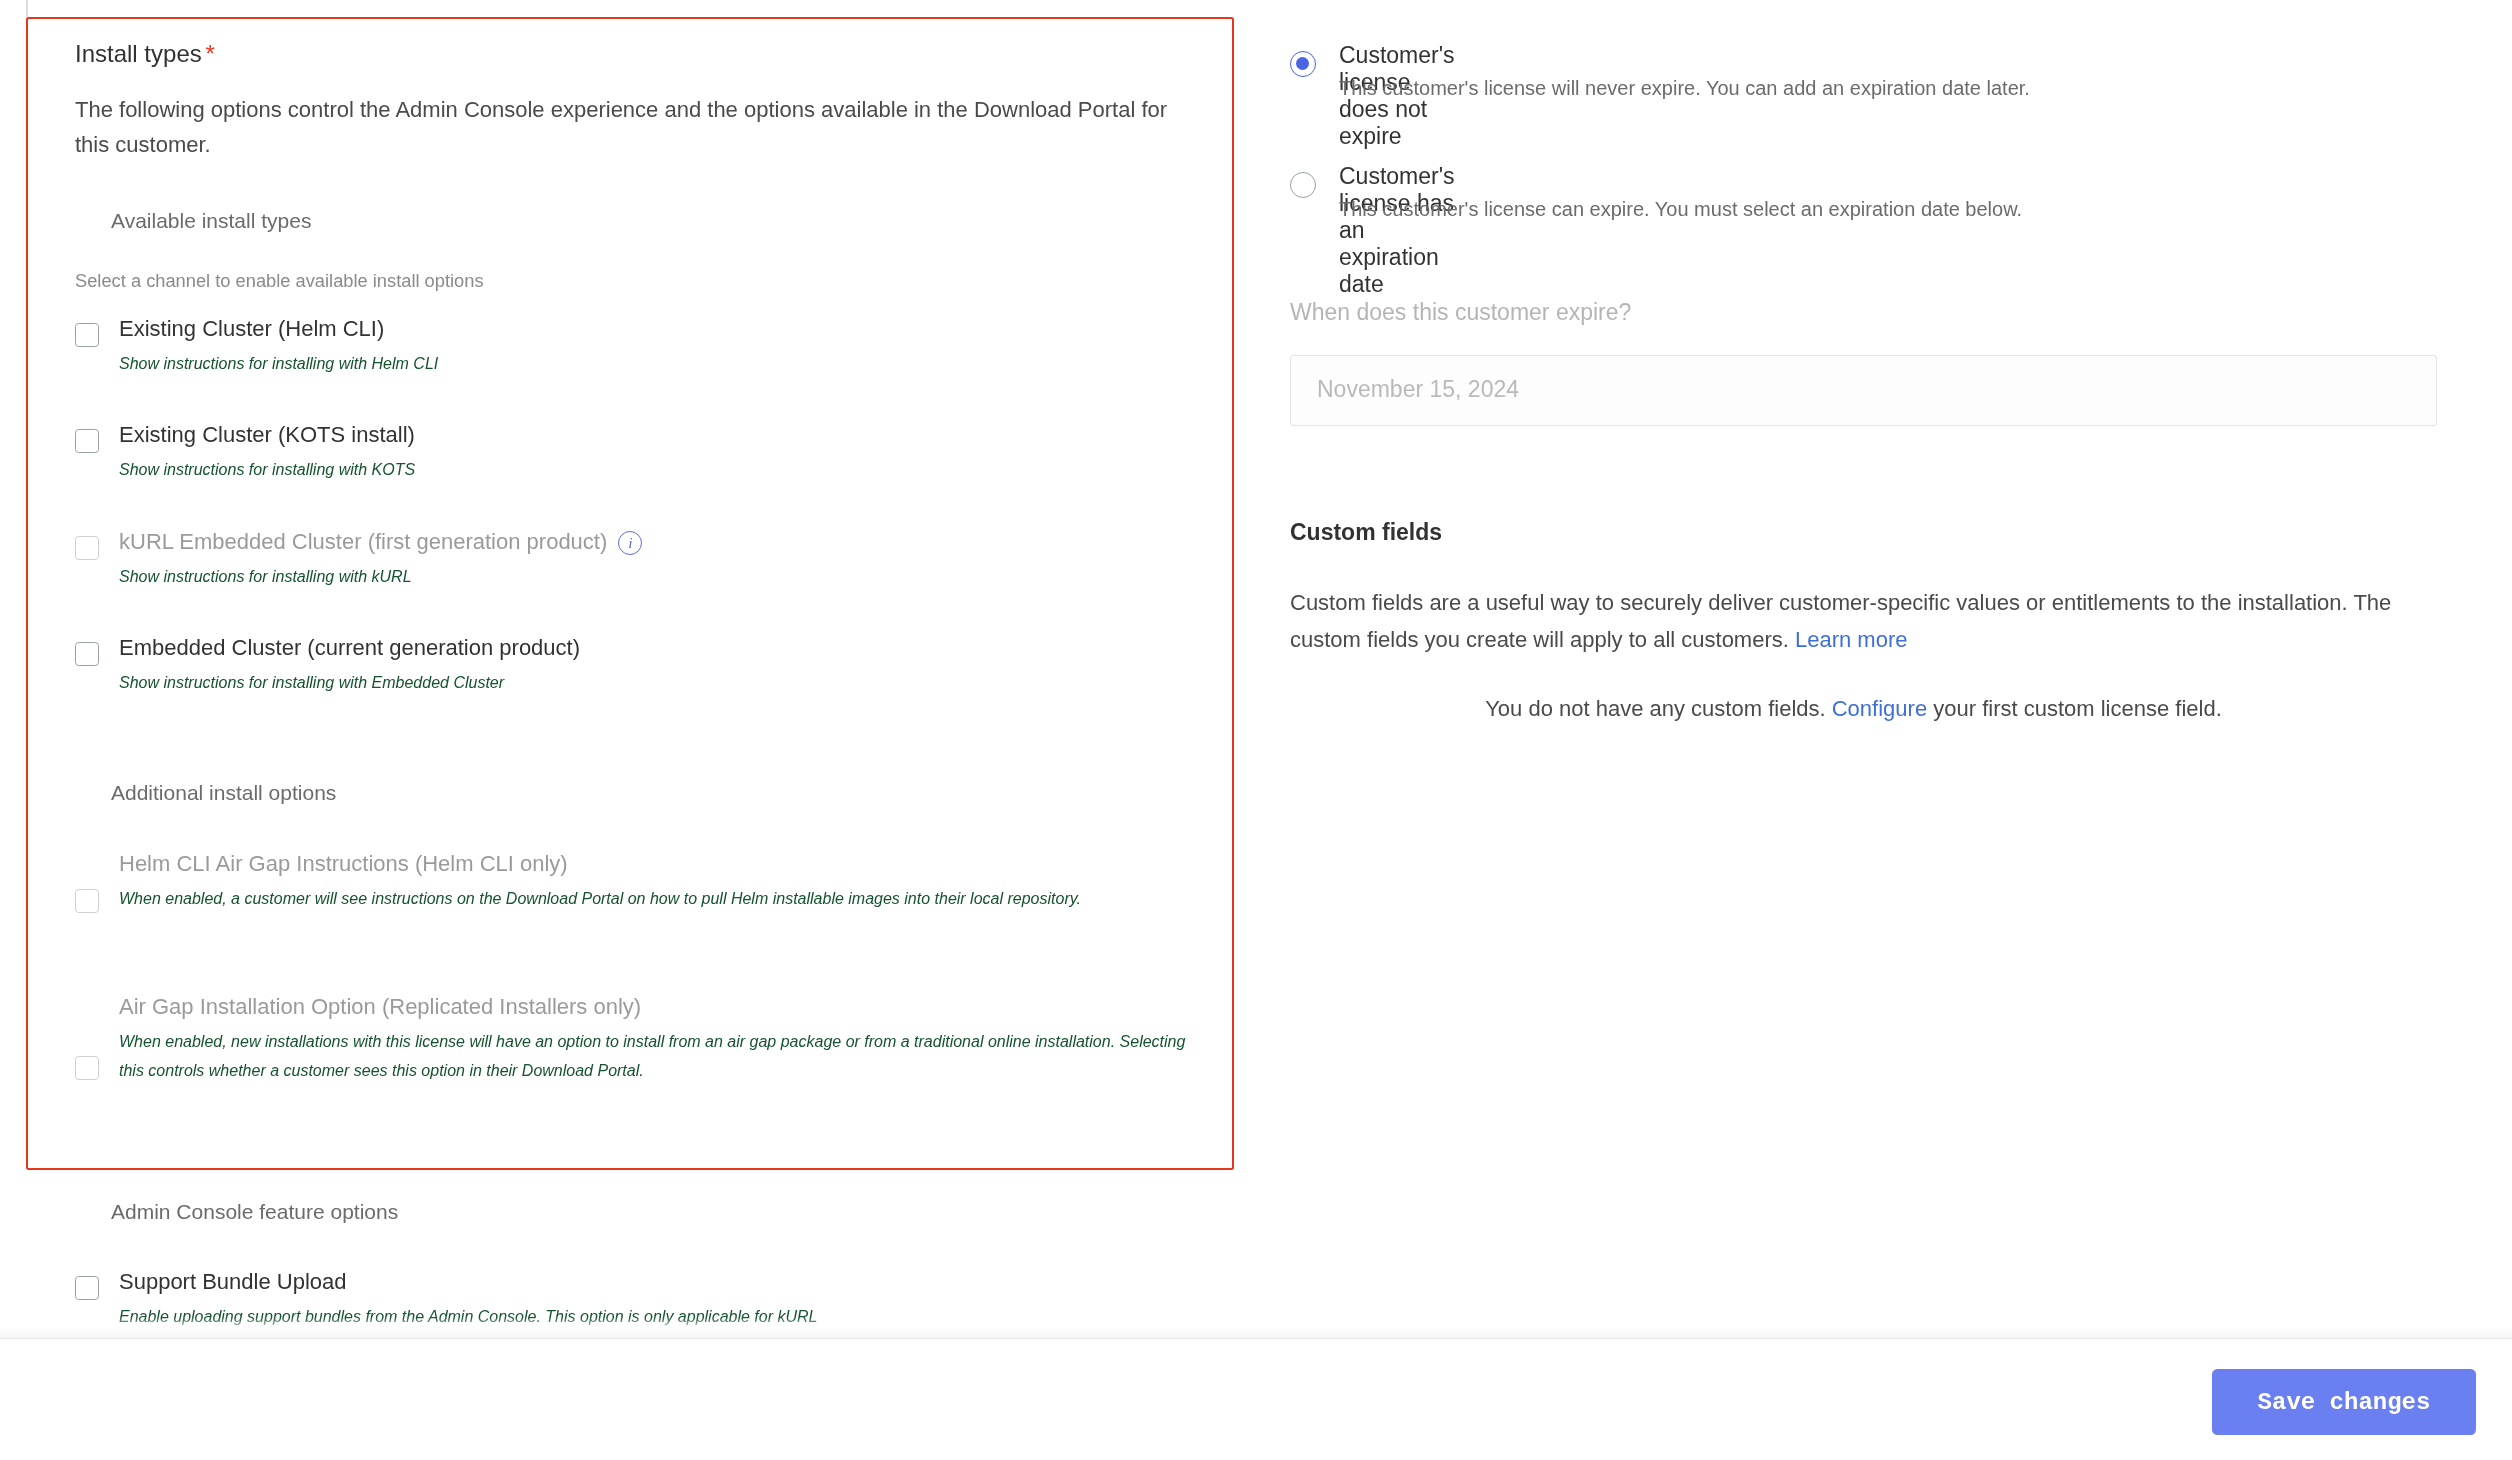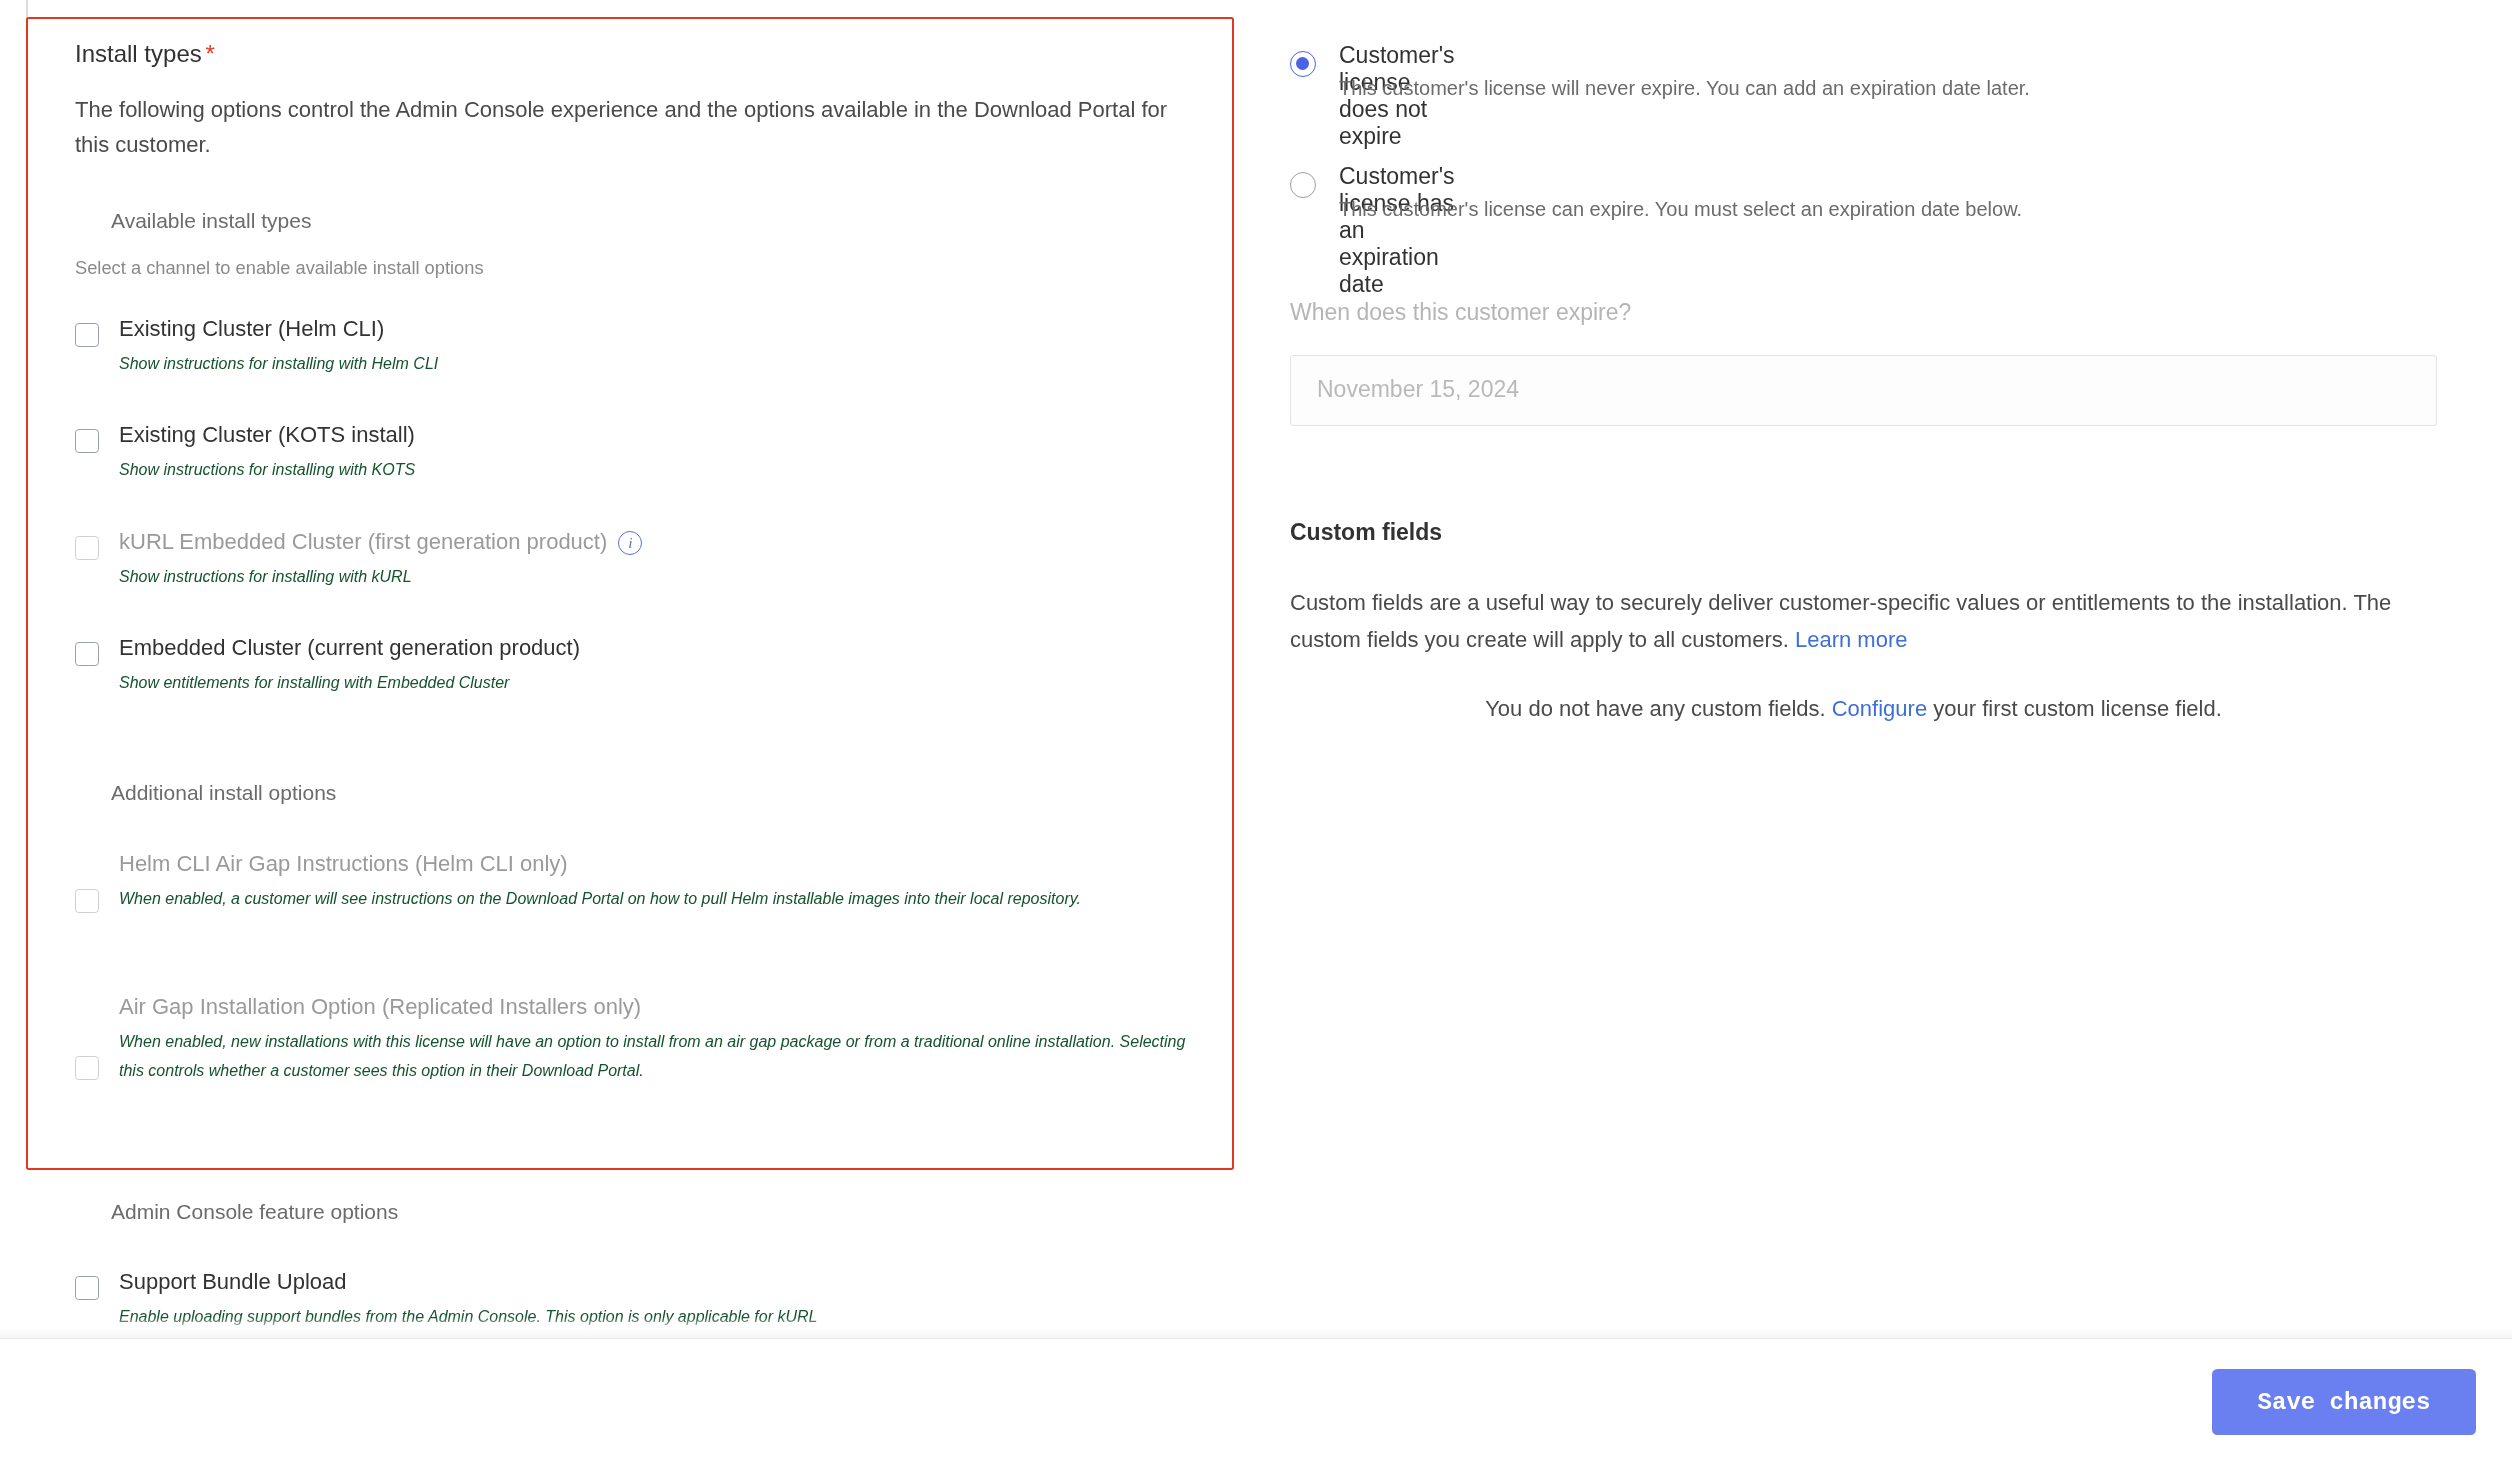--- a/index.html
+++ b/index.html
@@ -286,21 +286,21 @@
     <div class="left-edge-line"></div>
     <div class="highlight-box"></div>
 
     <div class="install-title">
       <span>Install types</span><span class="req-star">*</span>
     </div>
 
     <div class="install-desc">The following options control the Admin Console experience and the options available in the Download Portal for this customer.</div>
 
     <div class="section-label" style="left:75px; top:209px;">Available install types</div>
-    <div class="section-sublabel" style="left:75px; top:257px;">Select a channel to enable available install options</div>
+    <div class="section-sublabel" style="left:75px; top:270px;">Select a channel to enable available install options</div>
 
     <div class="opt" style="top:316px;">
       <div class="cb"></div>
       <div class="opt-title">Existing Cluster (Helm CLI)</div>
       <div class="opt-sub">Show instructions for installing with Helm CLI</div>
     </div>
 
     <div class="opt" style="top:422px;">
       <div class="cb"></div>
       <div class="opt-title">Existing Cluster (KOTS install)</div>
@@ -311,21 +311,21 @@
       <div class="cb disabled"></div>
       <div class="opt-title muted">
         <span>kURL Embedded Cluster (first generation product)</span><span class="info-icon">i</span>
       </div>
       <div class="opt-sub">Show instructions for installing with kURL</div>
     </div>
 
     <div class="opt" style="top:635px;">
       <div class="cb"></div>
       <div class="opt-title">Embedded Cluster (current generation product)</div>
-      <div class="opt-sub">Show entitlements for installing with Embedded Cluster</div>
+      <div class="opt-sub">Show instructions for installing with Embedded Cluster</div>
     </div>
 
     <div class="section-label" style="left:75px; top:781px;">Additional install options</div>
 
     <div class="opt tall" style="top:851px;">
       <div class="cb disabled"></div>
       <div class="opt-title muted">Helm CLI Air Gap Instructions (Helm CLI only)</div>
       <div class="opt-sub">When enabled, a customer will see instructions on the Download Portal on how to pull Helm installable images into their local repository.</div>
     </div>
 

